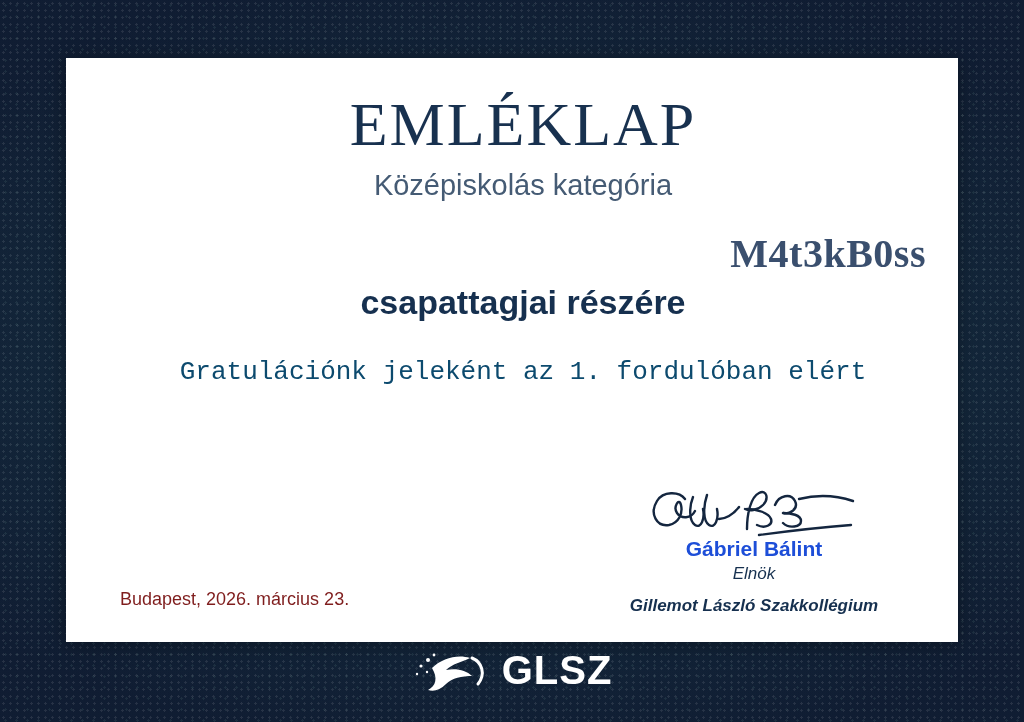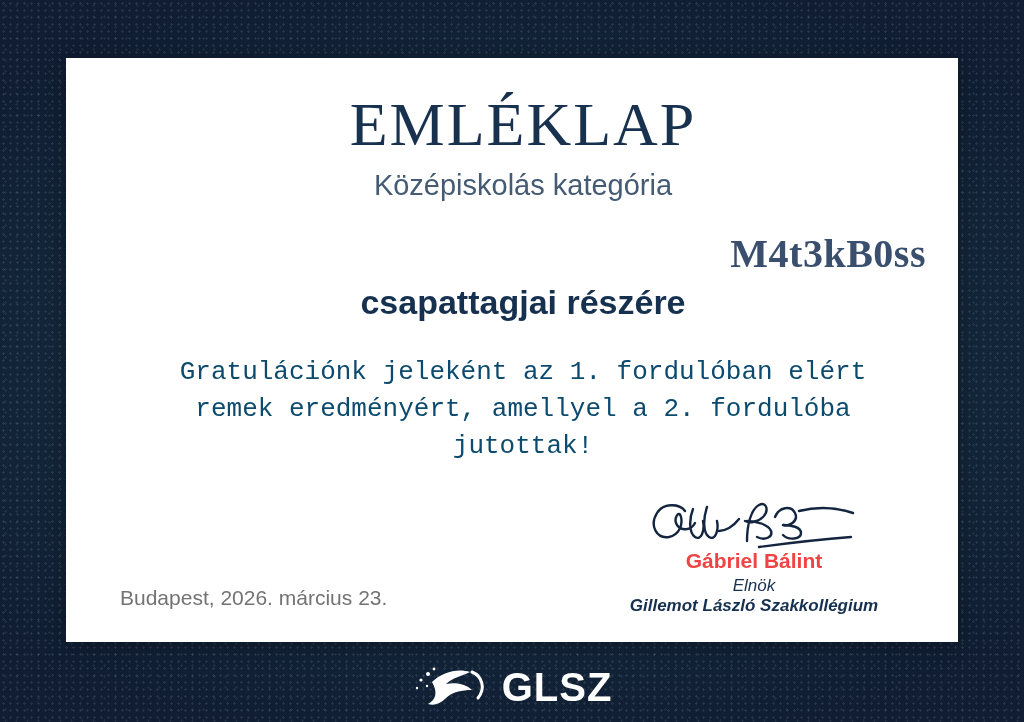--- a/index.html
+++ b/index.html
@@ -122,70 +122,70 @@
     left: 54px;
     right: 54px;
     bottom: 26px;
     display: flex;
     align-items: flex-end;
     justify-content: space-between;
   }
 
   .place-date {
     font-family: "Liberation Sans", sans-serif;
-    font-size: 21px;
-    color: #737373;
+    font-size: 18px;
+    color: #7f1d1d;
     padding-bottom: 6px;
     white-space: nowrap;
   }
 
   .signature-block {
     text-align: center;
     min-width: 300px;
   }
 
   .signature-svg {
     display: block;
     margin: 0 auto -6px auto;
   }
 
   .signer-name {
     font-family: "Liberation Sans", sans-serif;
     font-size: 21px;
     font-weight: bold;
-    color: #ef4444;
+    color: #1d4ed8;
     margin-top: 2px;
   }
 
   .signer-role {
     font-family: "Liberation Sans", sans-serif;
     font-size: 17px;
     font-weight: normal;
     font-style: italic;
     color: #16304f;
     margin-top: 3px;
   }
 
   .signer-org {
     font-family: "Liberation Sans", sans-serif;
     font-size: 17px;
     font-weight: bold;
     font-style: italic;
     color: #16304f;
-    margin-top: 0;
+    margin-top: 12px;
   }
 
   .brand {
     position: absolute;
     left: 0;
     right: 0;
     bottom: 12px;
     height: 62px;
     display: flex;
-    align-items: flex-end;
+    align-items: flex-start;
     justify-content: center;
     gap: 6px;
   }
   .brand-mark {
     display: block;
   }
   .brand-text {
     font-family: "Liberation Sans", sans-serif;
     font-size: 40px;
     font-weight: bold;
@@ -208,21 +208,20 @@
 
 
       <div class="category">Középiskolás kategória</div>
 
       <div class="team-name">M4t3kB0ss</div>
 
       <div class="recipient-line">csapattagjai részére</div>
 
       <div class="message">
         <div>Gratulációnk jeleként az 1. fordulóban elért</div>
-        <div>remek eredményért, amellyel a 2. fordulóba jutottak!</div>
       </div>
 
       <div class="footer">
         <div class="place-date">Budapest, 2026. március 23.</div>
 
         <div class="signature-block">
           <svg class="signature-svg" width="230" height="56" viewBox="0 0 230 56">
             <g fill="none" stroke="#14263f" stroke-width="2.4" stroke-linecap="round" stroke-linejoin="round">
               <path d="M46 14 C40 6, 24 6, 18 16 C10 29, 18 42, 30 40 C40 38, 44 28, 42 20 C40 12, 34 22, 38 28 C42 34, 52 34, 56 26"></path>
               <path d="M54 12 C50 22, 50 36, 56 40 C62 44, 66 34, 64 24"></path>

